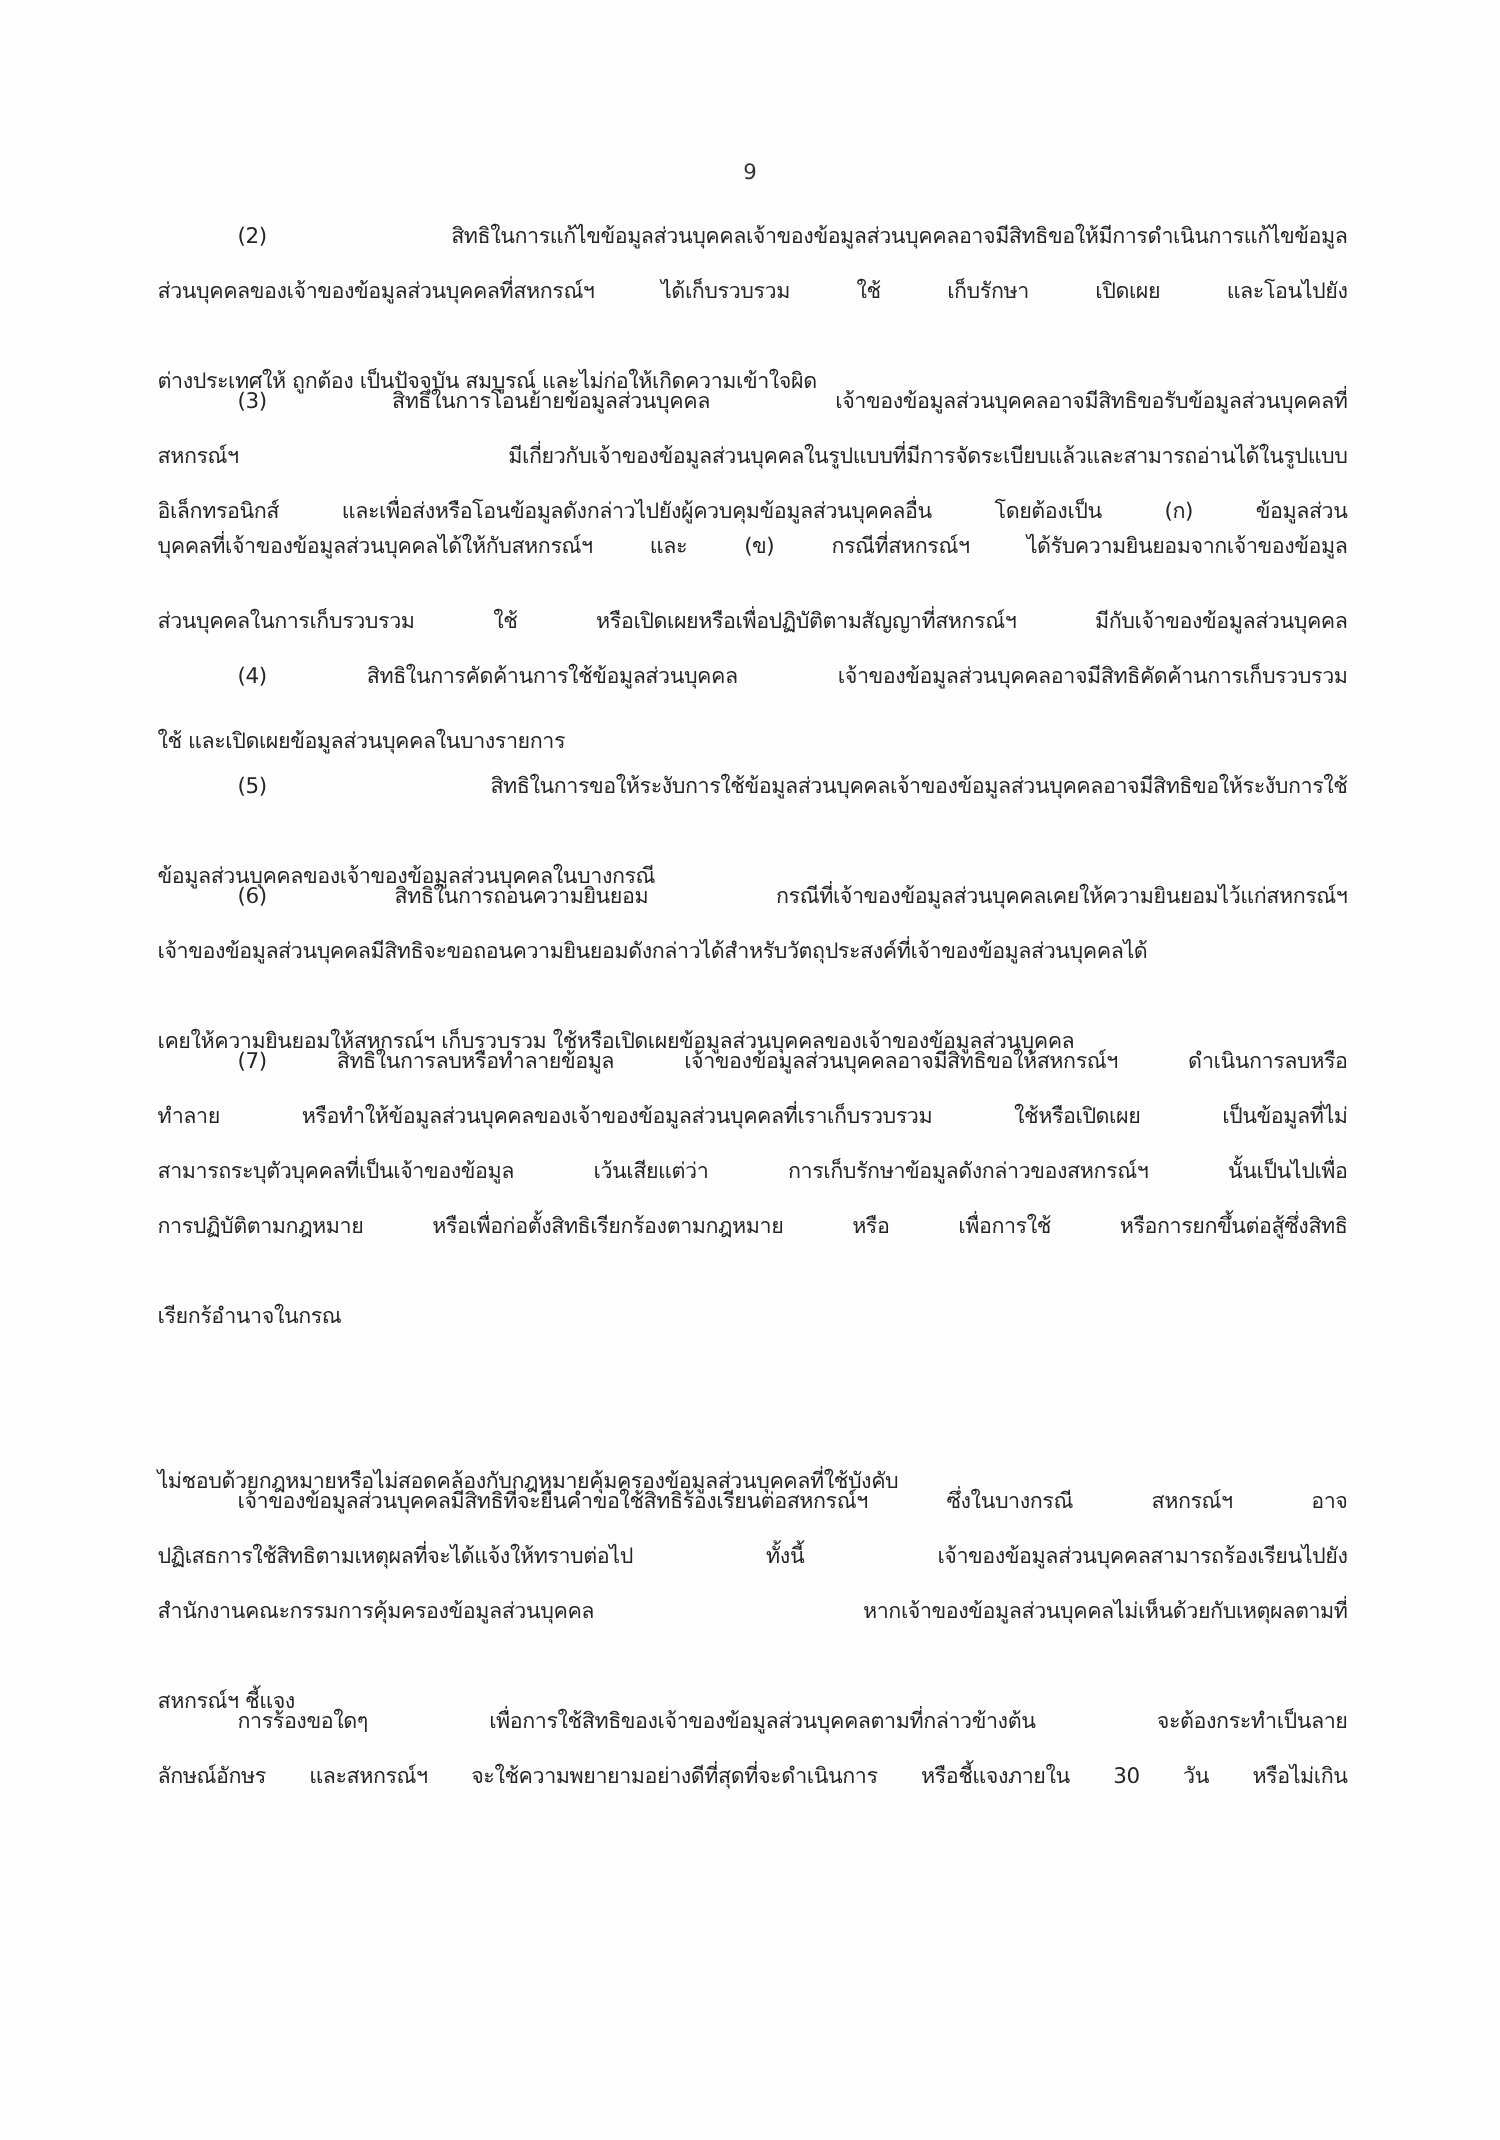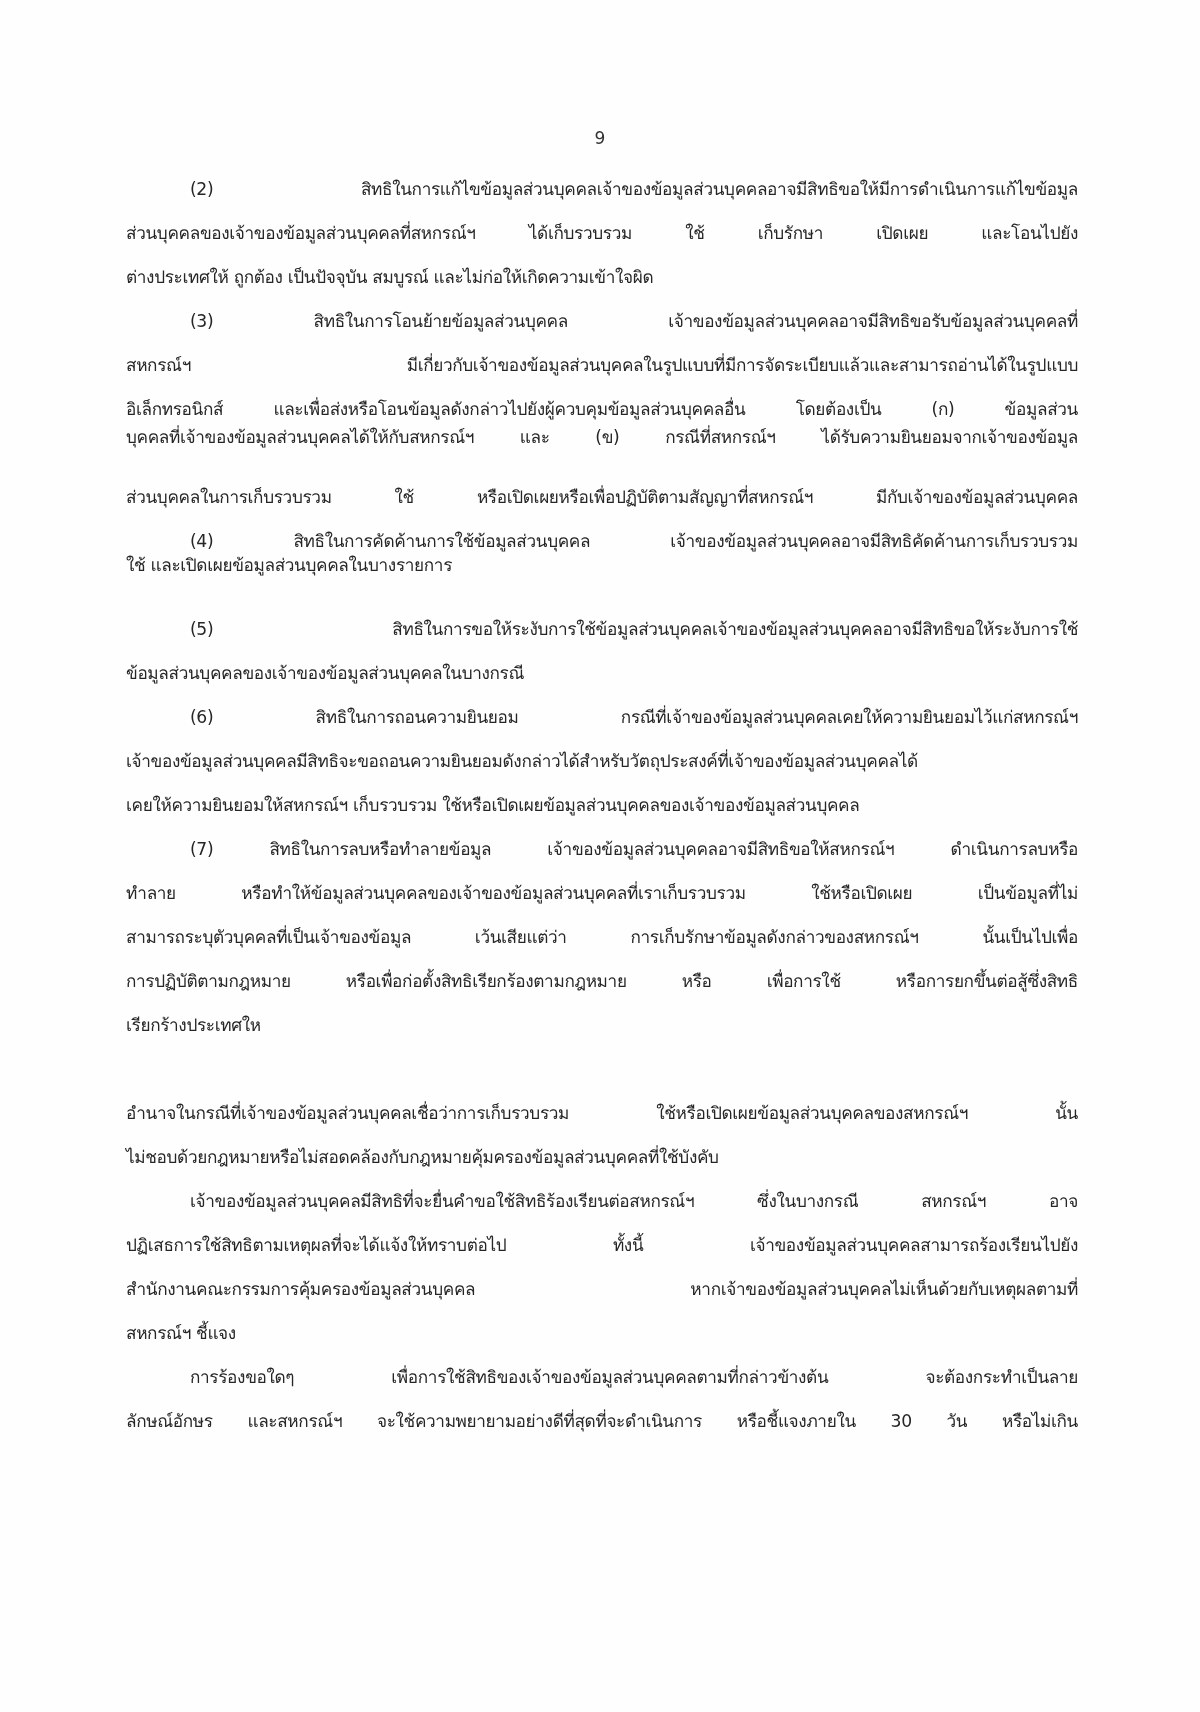--- a/index.html
+++ b/index.html
@@ -41,20 +41,21 @@
       text-align-last: justify;
       letter-spacing: -0.35px;
       transform-origin: left center;
     }
     .line.indent {
       left: 190px;
       width: 888px;
     }
     .line.last {
       text-align-last: left;
+      margin-top: 28px;
     }
   </style>
 </head>
 <body>
 
 <div class="page">
 
   <div class="page-number">9</div>
 
   <div class="line indent" style="top:176px">(2) สิทธิในการแก้ไขข้อมูลส่วนบุคคลเจ้าของข้อมูลส่วนบุคคลอาจมีสิทธิขอให้มีการดำเนินการแก้ไขข้อมูล</div>
@@ -74,23 +75,22 @@
   <div class="line last" style="top:660px">ข้อมูลส่วนบุคคลของเจ้าของข้อมูลส่วนบุคคลในบางกรณี</div>
 
   <div class="line indent" style="top:704px">(6) สิทธิในการถอนความยินยอม กรณีที่เจ้าของข้อมูลส่วนบุคคลเคยให้ความยินยอมไว้แก่สหกรณ์ฯ</div>
   <div class="line" style="top:748px">เจ้าของข้อมูลส่วนบุคคลมีสิทธิจะขอถอนความยินยอมดังกล่าวได้สำหรับวัตถุประสงค์ที่เจ้าของข้อมูลส่วนบุคคลได้</div>
   <div class="line last" style="top:792px">เคยให้ความยินยอมให้สหกรณ์ฯ เก็บรวบรวม ใช้หรือเปิดเผยข้อมูลส่วนบุคคลของเจ้าของข้อมูลส่วนบุคคล</div>
 
   <div class="line indent" style="top:836px">(7) สิทธิในการลบหรือทำลายข้อมูล เจ้าของข้อมูลส่วนบุคคลอาจมีสิทธิขอให้สหกรณ์ฯ ดำเนินการลบหรือ</div>
   <div class="line" style="top:880px">ทำลาย หรือทำให้ข้อมูลส่วนบุคคลของเจ้าของข้อมูลส่วนบุคคลที่เราเก็บรวบรวม ใช้หรือเปิดเผย เป็นข้อมูลที่ไม่</div>
   <div class="line" style="top:924px">สามารถระบุตัวบุคคลที่เป็นเจ้าของข้อมูล เว้นเสียแต่ว่า การเก็บรักษาข้อมูลดังกล่าวของสหกรณ์ฯ นั้นเป็นไปเพื่อ</div>
   <div class="line" style="top:968px">การปฏิบัติตามกฎหมาย หรือเพื่อก่อตั้งสิทธิเรียกร้องตามกฎหมาย หรือ เพื่อการใช้ หรือการยกขึ้นต่อสู้ซึ่งสิทธิ</div>
-  <div class="line last" style="top:1012px">เรียกร้างประเทศให</div>
+  <div class="line last" style="top:1012px">เรียกร้อำนาจในกรณ</div>
 
-  <div class="line" style="top:1100px">อำนาจในกรณีที่เจ้าของข้อมูลส่วนบุคคลเชื่อว่าการเก็บรวบรวม ใช้หรือเปิดเผยข้อมูลส่วนบุคคลของสหกรณ์ฯ นั้น</div>
   <div class="line last" style="top:1144px">ไม่ชอบด้วยกฎหมายหรือไม่สอดคล้องกับกฎหมายคุ้มครองข้อมูลส่วนบุคคลที่ใช้บังคับ</div>
 
   <div class="line indent" style="top:1188px">เจ้าของข้อมูลส่วนบุคคลมีสิทธิที่จะยื่นคำขอใช้สิทธิร้องเรียนต่อสหกรณ์ฯ ซึ่งในบางกรณี สหกรณ์ฯ อาจ</div>
   <div class="line" style="top:1232px">ปฏิเสธการใช้สิทธิตามเหตุผลที่จะได้แจ้งให้ทราบต่อไป ทั้งนี้ เจ้าของข้อมูลส่วนบุคคลสามารถร้องเรียนไปยัง</div>
   <div class="line" style="top:1276px">สำนักงานคณะกรรมการคุ้มครองข้อมูลส่วนบุคคล หากเจ้าของข้อมูลส่วนบุคคลไม่เห็นด้วยกับเหตุผลตามที่</div>
   <div class="line indent" style="top:1364px">การร้องขอใดๆ เพื่อการใช้สิทธิของเจ้าของข้อมูลส่วนบุคคลตามที่กล่าวข้างต้น จะต้องกระทำเป็นลาย</div>
 
   <div class="line last" style="top:1320px">สหกรณ์ฯ ชี้แจง</div>
   <div class="line" style="top:1408px">ลักษณ์อักษร และสหกรณ์ฯ จะใช้ความพยายามอย่างดีที่สุดที่จะดำเนินการ หรือชี้แจงภายใน 30 วัน หรือไม่เกิน</div>
 

